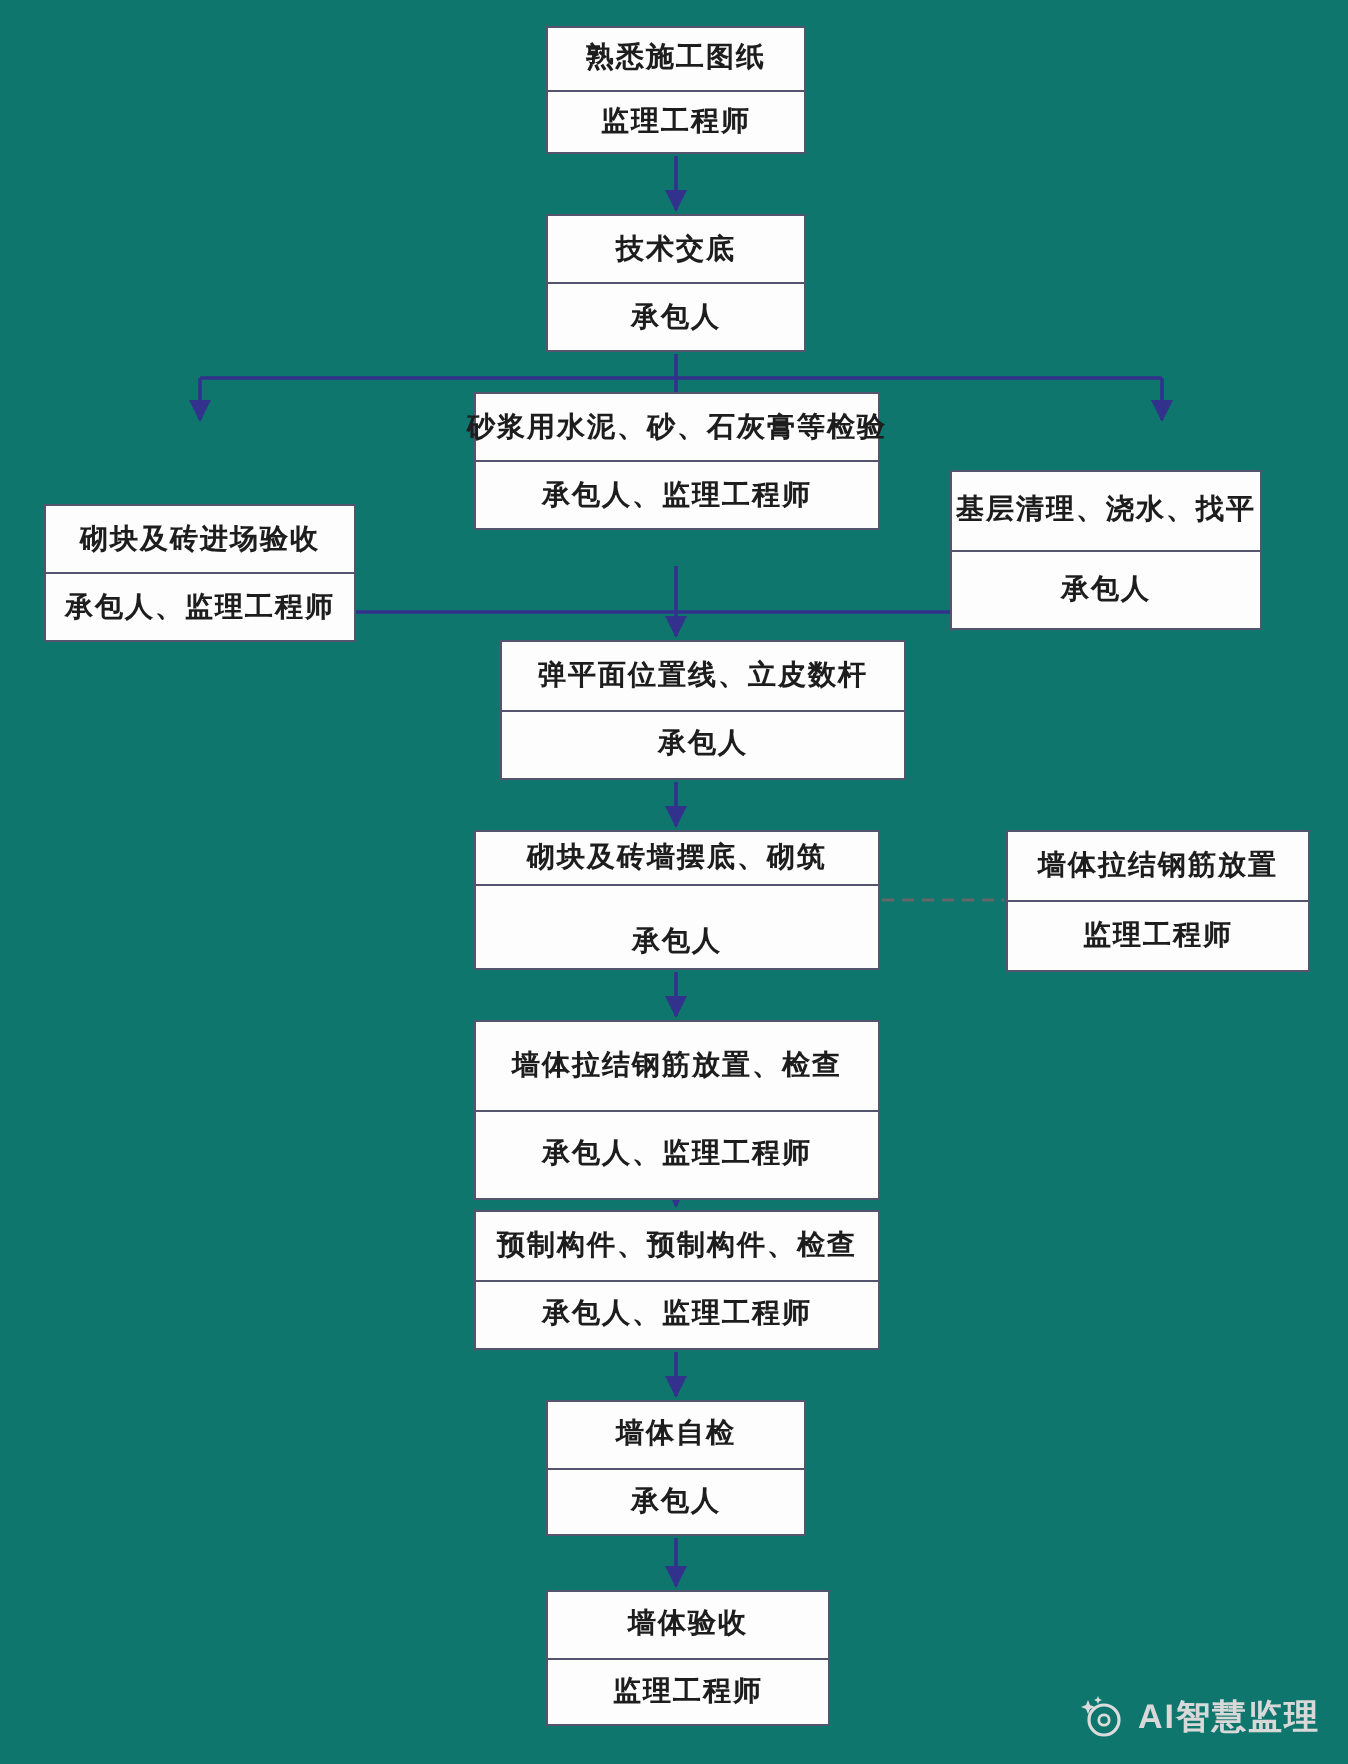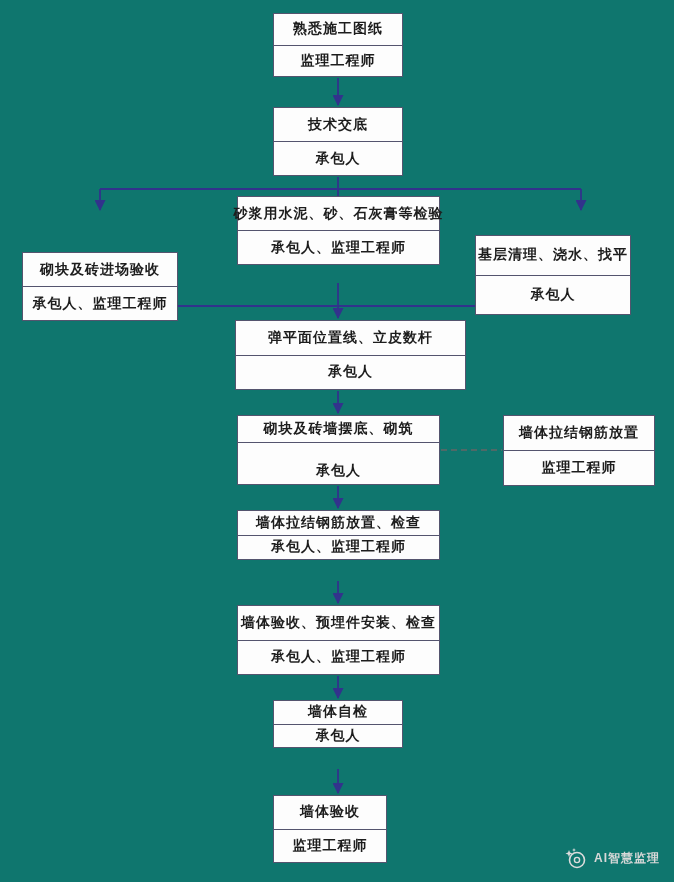--- a/index.html
+++ b/index.html
@@ -51,21 +51,21 @@
   }
   #arrowhead path { fill: var(--connector, #32328c); }
   .watermark {
     position: absolute;
     right: 14px;
     bottom: 12px;
     display: flex;
     align-items: center;
     gap: 6px;
     color: var(--watermark, #d8d8d8);
-    font-size: 12px;
+    font-size: 17px;
     font-weight: bold;
     letter-spacing: 1px;
     z-index: 2;
   }
   .watermark svg { display: block; }
 </style>
 </head>
 <body>
 
 <div class="canvas">
@@ -109,51 +109,51 @@
   <div class="node" style="left:237px; top:196px; width:203px; height:69px;">
     <div class="cell title">砂浆用水泥、砂、石灰膏等检验</div>
     <div class="cell actor">承包人、监理工程师</div>
   </div>
 
   <div class="node" style="left:475px; top:212px; width:156px; height:80px;margin-top:23px;">
     <div class="cell title">基层清理、浇水、找平</div>
     <div class="cell actor">承包人</div>
   </div>
 
-  <div class="node" style="left:235px; top:320px; width:231px; height:70px;">
+  <div class="node" style="left:250px; top:320px; width:203px; height:70px;">
     <div class="cell title">弹平面位置线、立皮数杆</div>
     <div class="cell actor">承包人</div>
   </div>
 
   <div class="node" style="left:237px; top:415px; width:203px; height:70px;gap:16px;">
     <div class="cell title">砌块及砖墙摆底、砌筑</div>
     <div class="cell actor">承包人</div>
   </div>
 
   <div class="node" style="left:503px; top:415px; width:152px; height:71px;">
     <div class="cell title">墙体拉结钢筋放置</div>
     <div class="cell actor">监理工程师</div>
   </div>
 
-  <div class="node" style="left:237px; top:510px; width:203px; height:50px;justify-content:flex-end;">
+  <div class="node" style="left:237px; top:510px; width:203px; height:90px;justify-content:flex-end;">
     <div class="cell title">墙体拉结钢筋放置、检查</div>
     <div class="cell actor">承包人、监理工程师</div>
   </div>
 
   <div class="node" style="left:237px; top:605px; width:203px; height:70px;">
-    <div class="cell title">墙体验收、预埋件安装、检查</div>
+    <div class="cell title">预制构件、预制构件、检查</div>
     <div class="cell actor">承包人、监理工程师</div>
   </div>
 
-  <div class="node" style="left:273px; top:700px; width:130px; height:48px;">
+  <div class="node" style="left:273px; top:700px; width:130px; height:68px;">
     <div class="cell title">墙体自检</div>
     <div class="cell actor">承包人</div>
   </div>
 
-  <div class="node" style="left:273px; top:795px; width:114px; height:68px;">
+  <div class="node" style="left:273px; top:795px; width:142px; height:68px;">
     <div class="cell title">墙体验收</div>
     <div class="cell actor">监理工程师</div>
   </div>
 
   <div class="watermark">
     <span>
       <svg width="24" height="24" viewBox="0 0 24 24" xmlns="http://www.w3.org/2000/svg">
         <circle cx="13" cy="14" r="7.5" fill="none" stroke="#dcdcdc" stroke-width="1.6"></circle>
         <circle cx="13" cy="14" r="2.6" fill="none" stroke="#dcdcdc" stroke-width="1.4"></circle>
         <path d="M5 4 L6 6.5 L8.5 7.5 L6 8.5 L5 11 L4 8.5 L1.5 7.5 L4 6.5 Z" fill="#dcdcdc"></path>

